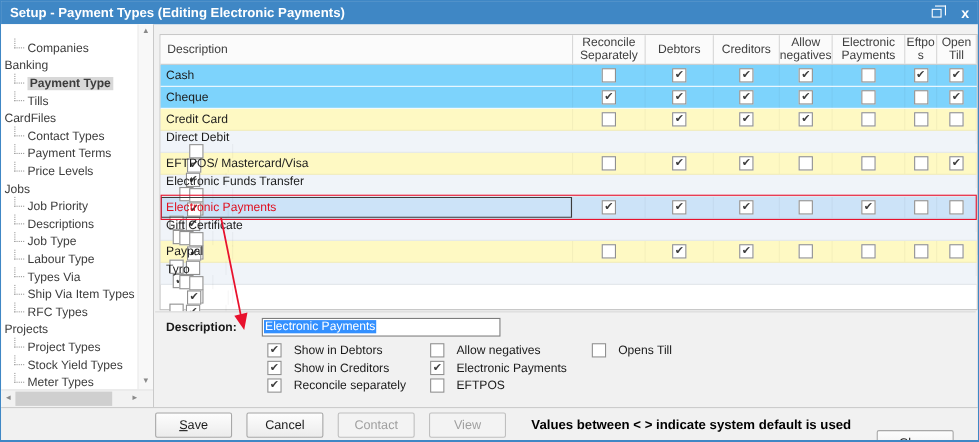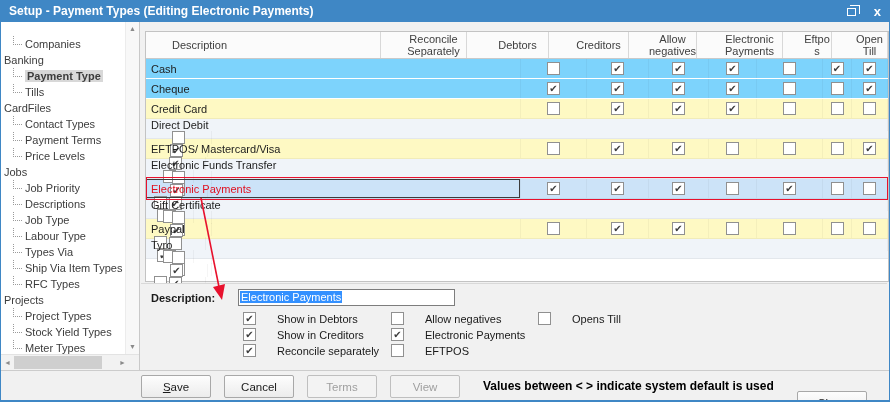--- a/index.html
+++ b/index.html
@@ -27,21 +27,21 @@
   .vscroll .up{top:0;} .vscroll .down{bottom:0;}
   .hscroll{position:absolute;left:0;right:0;bottom:0;height:16px;background:#f2f2f2;border-top:1px solid #e3e3e3;}
   .hscroll .arr{position:absolute;top:0;width:13px;height:15px;text-align:center;color:#8a8a8a;font-size:7px;line-height:15px;}
   .hscroll .left{left:0;} .hscroll .right{right:10px;}
   .hthumb{position:absolute;left:13px;top:1px;width:88px;height:13px;background:#cfcfcf;}
   
   .grid{position:absolute;left:144px;top:30px;width:744px;height:251px;background:#fff;border:1px solid #c3c3c3;}
   .gridrow{display:flex;width:100%;}
   .ghead{height:27px;background:#fbfbfb;border-bottom:1px solid #c9c9c9;}
   .ghead .cell{display:flex;align-items:center;justify-content:center;text-align:center;
-    font-size:11px;line-height:12px;color:#404040;border-right:1px solid #d8d8d8;padding:1px;margin-left:20px;}
+    font-size:11px;line-height:12px;color:#404040;border-right:1px solid #d8d8d8;padding:1px;}
   .ghead .c0{justify-content:flex-start;text-align:left;padding-left:6px;}
   .row{height:20px;border-bottom:1px solid rgba(0,0,0,0.05);}
   .row .cell{display:flex;align-items:center;justify-content:center;font-size:11px;color:#1d1d1d;
     border-right:1px solid rgba(0,0,0,0.04);}
   .row .c0{justify-content:flex-start;padding-left:5px;}
   .c0{flex:1 1 auto;min-width:0;}
   .c1{width:66px;flex:none;} .c2{width:62px;flex:none;} .c3{width:60px;flex:none;}
   .c4{width:48px;flex:none;} .c5{width:66px;flex:none;} .c6{width:29px;flex:none;word-break:break-all;}
   .c7{width:36px;flex:none;}
   .row-gray{background:#7dd3fc;border-bottom:1px solid #fff;}
@@ -56,21 +56,21 @@
   .row-annotation{position:absolute;left:0;right:0;top:145px;height:23px;border:1px solid #e8112d;pointer-events:none;z-index:5;}
   
   .editpanel{position:absolute;left:140px;top:282px;right:2px;height:87px;background:#f1f1f1;
     border-top:1px solid #d9d9d9;}
   .desc-label{position:absolute;left:10px;top:8px;font-size:11px;font-weight:bold;color:#1a1a1a;}
   .desc-input{position:absolute;left:97px;top:5px;width:217px;height:17px;background:#fff;
     border:1px solid #7d7d7d;font-size:11px;line-height:15px;padding-left:1px;overflow:hidden;white-space:nowrap;}
   .desc-input .sel{background:#3390ff;color:#fff;padding:0 1px;}
   .edit-col{position:absolute;top:28px;display:flex;flex-direction:column;gap:3px;}
   .col1{left:102px;} .col2{left:250px;} .col3{left:397px;justify-content:center;}
-  .cb-item{display:flex;align-items:center;gap:21px;font-size:11px;color:#1a1a1a;height:13px;}
+  .cb-item{display:flex;align-items:center;gap:11px;font-size:11px;color:#1a1a1a;height:13px;}
   
   .footer{position:absolute;left:0;right:0;top:369px;height:31px;background:#f1f1f1;border-top:1px solid #cccccc;}
   .footer-buttons{position:absolute;left:140px;top:4px;display:flex;gap:13px;}
   .btn{width:70px;height:23px;border:1px solid #a8a8a8;border-radius:2px;
     background:linear-gradient(#fdfdfd,#ececec);font-size:11.5px;color:#1a1a1a;
     display:flex;align-items:center;justify-content:center;font-family:"Liberation Sans",sans-serif;}
   .btn.disabled{color:#9f9f9f;border-color:#bfbfbf;background:#f3f3f3;}
   .status-text{position:absolute;left:482px;top:8px;font-size:12px;font-weight:bold;color:#000;}
   .btn-close{position:absolute;left:796px;top:20px;}
   .overlay{position:absolute;left:0;top:0;width:890px;height:402px;pointer-events:none;z-index:9;}
@@ -416,21 +416,21 @@
       <span class="cb"></span>
       <span>Opens Till</span>
     </label>
       </div>
   </div>
 
   <div class="footer">
     <div class="footer-buttons">
         <div class="btn"><u>S</u>ave</div>
         <div class="btn">Cancel</div>
-        <div class="btn disabled">Terms</div>
+        <div class="btn disabled">Contact</div>
         <div class="btn disabled">View</div>
       </div>
     <div class="status-text">Values between &lt; &gt; indicate system default is used</div>
     <div class="btn btn-close">Close</div>
   </div>
 
   <svg class="overlay" viewBox="0 0 890 402">
     <line x1="200" y1="197" x2="218" y2="286" stroke="#e8112d" stroke-width="1.6"></line>
     <polygon points="221,299 212,286 224,283" fill="#e8112d"></polygon>
   </svg>

